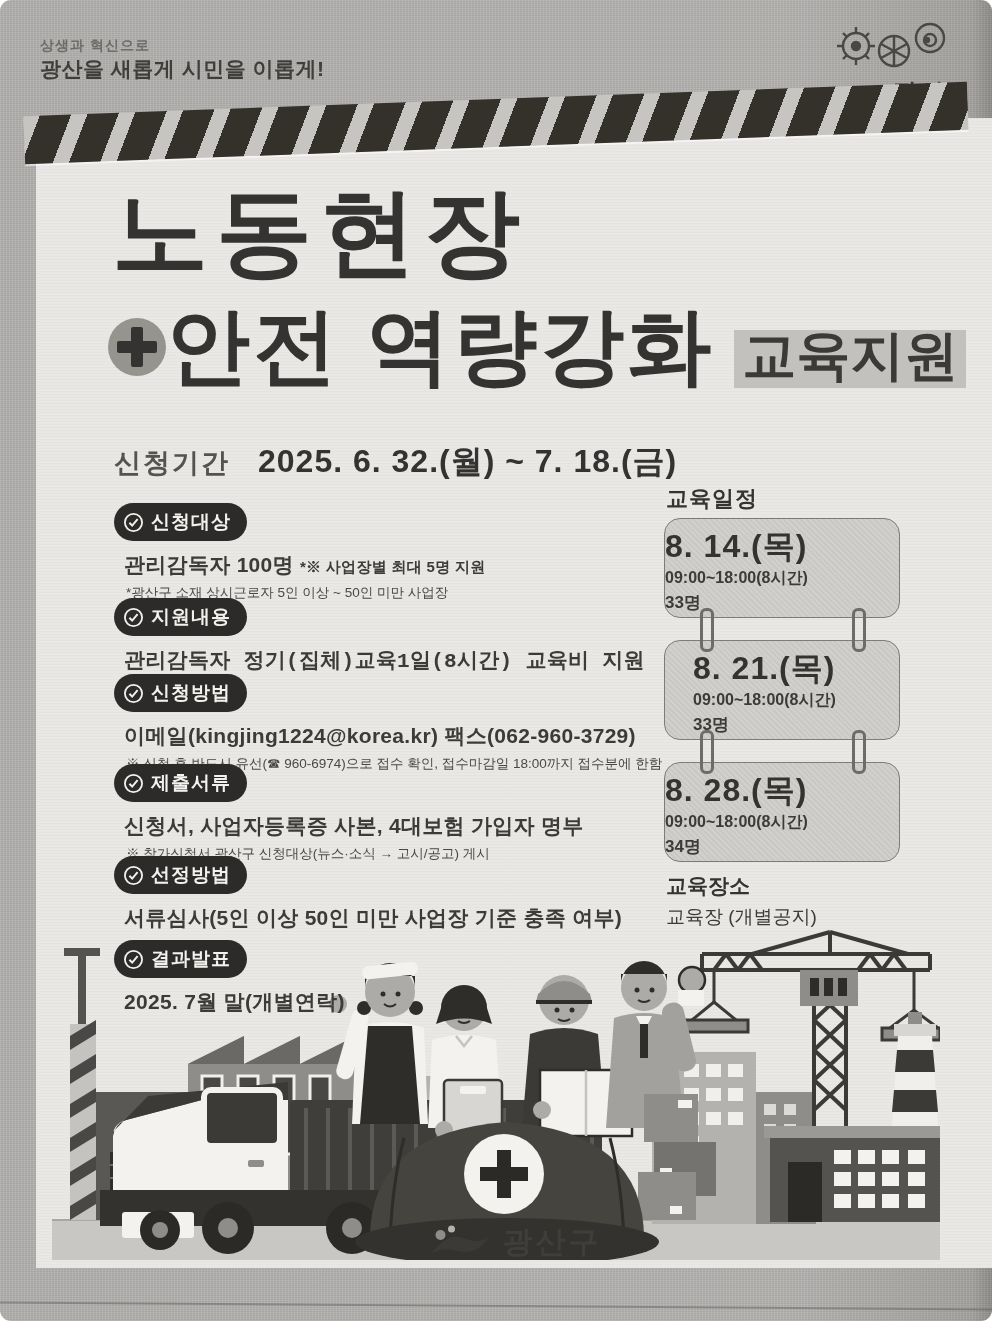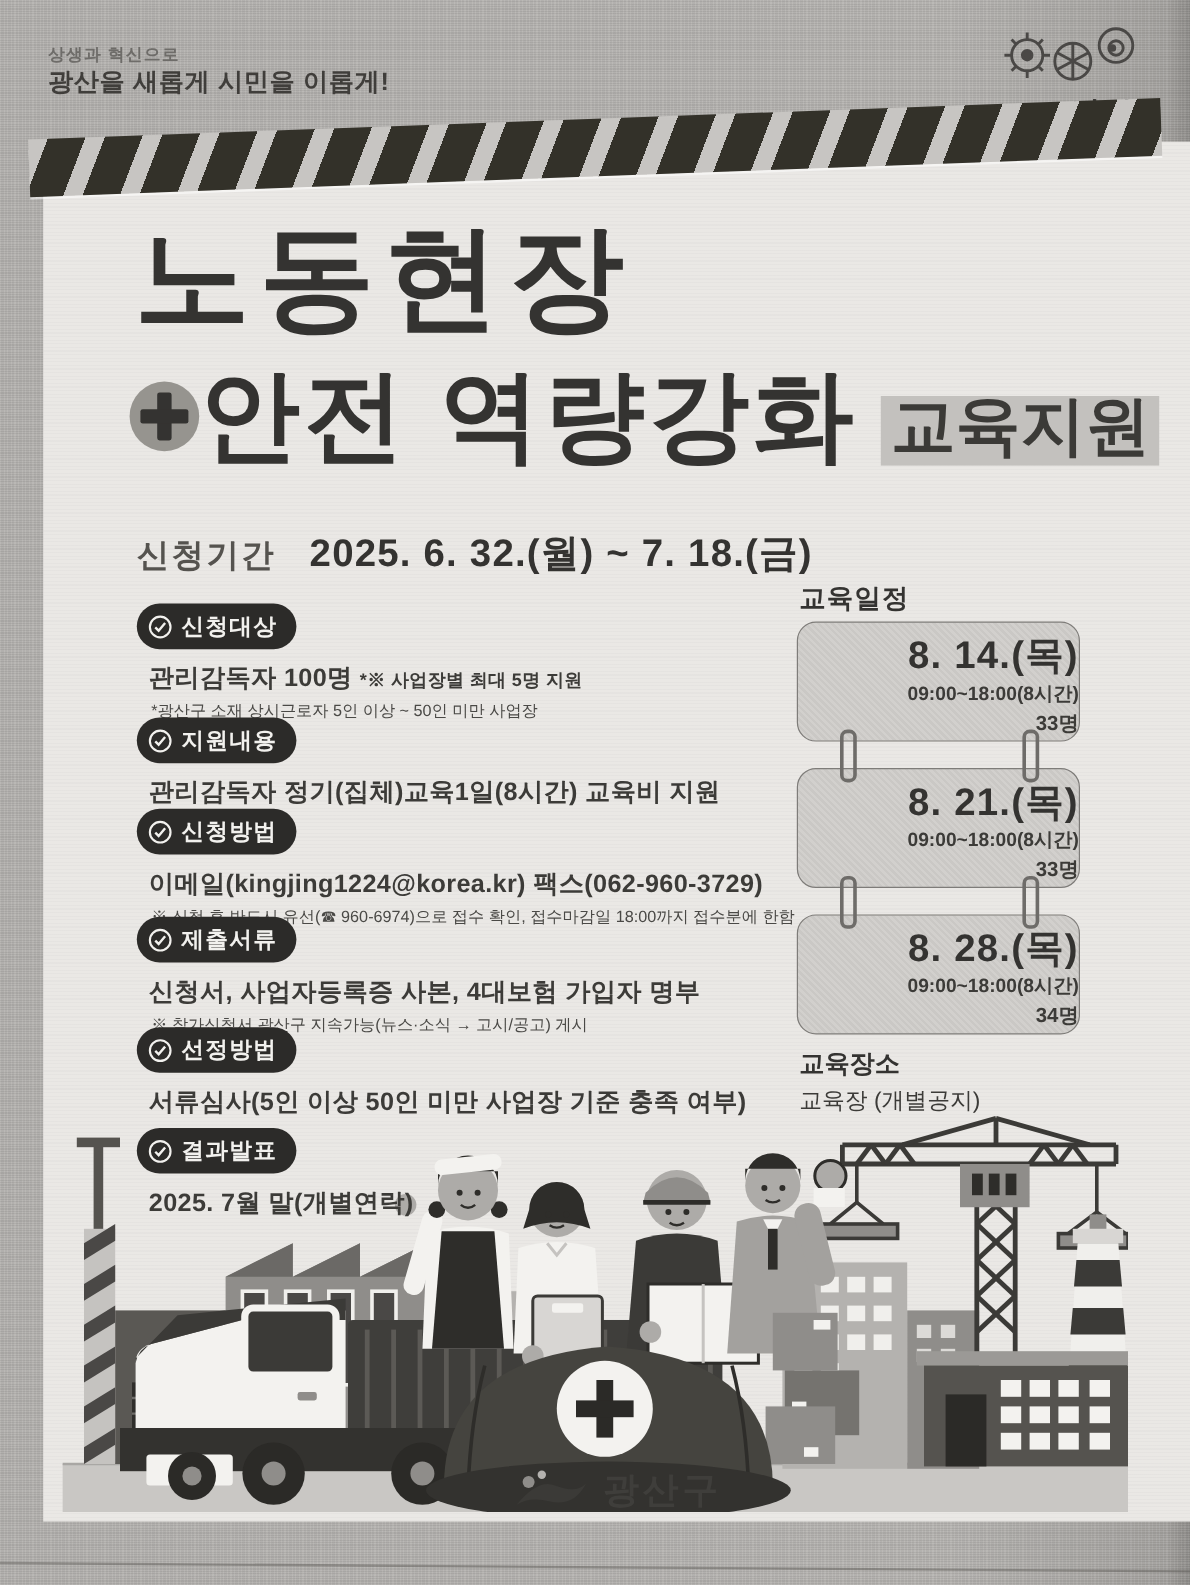--- a/index.html
+++ b/index.html
@@ -3,20 +3,21 @@
 <meta charset="utf-8">
 <style>
   html,body{margin:0;padding:0;}
   .page{
     position:relative;width:992px;height:1321px;overflow:hidden;
     font-family:"Liberation Sans",sans-serif;color:#343331;
     background:
       repeating-linear-gradient(0deg, rgba(255,255,255,.05) 0 1px, rgba(0,0,0,.04) 1px 2px),
       repeating-linear-gradient(90deg, rgba(255,255,255,.04) 0 1px, rgba(0,0,0,.03) 1px 3px),
       linear-gradient(90deg,#b3b1ae 0%,#b5b3b0 80%,#a5a3a0 98%,#8f8d8a 100%);
+    border-radius: 11px;
   }
   
   .slogan{position:absolute;left:40px;top:36px;line-height:1.35;}
   .slogan .l1{font-size:14px;font-weight:700;color:#6e6c69;letter-spacing:1px;}
   .slogan .l2{font-size:21px;font-weight:800;color:#403e3b;letter-spacing:.5px;}
   .brand{position:absolute;right:26px;top:18px;width:150px;text-align:center;}
   .brand .gtxt{margin-top:2px;white-space:nowrap;}
   .brand .gsmall{font-size:12px;font-weight:700;color:#55534f;vertical-align:4px;letter-spacing:1px;}
   .brand .glarge{font-size:25px;font-weight:900;color:#3b3a37;letter-spacing:2px;}
   
@@ -55,21 +56,21 @@
   }
   .badge svg{display:block;}
   .sec-body{margin:10px 0 0 10px;font-size:21px;font-weight:600;color:#3c3b38;letter-spacing:.3px;white-space:nowrap;}
   .sec-side{font-size:15px;font-weight:800;color:#3c3b38;margin-left:6px;text-align:center;}
   .sec-note{margin:5px 0 0 12px;font-size:13.5px;font-weight:500;color:#4a4946;white-space:nowrap;}
   
   .sched-head{position:absolute;left:630px;top:366px;font-size:22px;font-weight:800;color:#343331;letter-spacing:1px;z-index:2;}
   .card{
     position:absolute;left:628px;width:236px;height:100px;border-radius:16px;z-index:2;
     background:repeating-linear-gradient(45deg, rgba(0,0,0,.04) 0 2px, transparent 2px 4px),#d2d0cd;
-    border:1px solid #7e7c79;text-align:right;box-sizing:border-box;padding-top:10px;
+    border:1px solid #7e7c79;text-align:left;box-sizing:border-box;padding-top:10px;
   }
   .card .d{font-size:32px;font-weight:900;color:#343331;letter-spacing:1px;line-height:1.1;}
   .card .t{font-size:16px;font-weight:600;color:#3c3b38;margin-top:4px;}
   .card .c{font-size:17px;font-weight:700;color:#3c3b38;margin-top:2px;}
   .clink{position:absolute;width:8px;height:38px;border:3px solid #6e6c69;border-radius:6px;z-index:3;background:transparent;}
   .place-head{position:absolute;left:630px;top:754px;font-size:21px;font-weight:800;color:#343331;z-index:2;}
   .place-val{position:absolute;left:630px;top:786px;font-size:19px;font-weight:500;color:#3c3b38;z-index:2;white-space:nowrap;}
   
   .illus{position:absolute;left:16px;top:806px;width:888px;height:336px;z-index:1;}
   .footer-logo{position:absolute;left:50%;top:1104px;transform:translateX(-50%);display:flex;align-items:center;gap:10px;z-index:2;}
@@ -138,21 +139,21 @@
         <svg width="21" height="21" viewBox="0 0 21 21">
             <circle cx="10.5" cy="10.5" r="8.6" stroke="#f2f1ee" stroke-width="1.8" fill="none"></circle>
             <path d="M6.4 10.8l2.8 2.8 5.4-6.4" stroke="#f2f1ee" stroke-width="2" fill="none"></path>
           </svg>
         <span>신청대상</span>
       </span>
       <div class="sec-body"><span>관리감독자 100명</span><span class="sec-side">*※ 사업장별 최대 5명 지원</span></div>
       <div class="sec-note">*광산구 소재 상시근로자 5인 이상 ~ 50인 미만 사업장</div>
     </div>
 
-    <div class="section" style="top:480px;">
+    <div class="section" style="top:480px;font-family:Liberation Mono, monospace;">
       <span class="badge">
         <svg width="21" height="21" viewBox="0 0 21 21">
             <circle cx="10.5" cy="10.5" r="8.6" stroke="#f2f1ee" stroke-width="1.8" fill="none"></circle>
             <path d="M6.4 10.8l2.8 2.8 5.4-6.4" stroke="#f2f1ee" stroke-width="2" fill="none"></path>
           </svg>
         <span>지원내용</span>
       </span>
       <div class="sec-body">관리감독자 정기(집체)교육1일(8시간) 교육비 지원</div>
     </div>
 
@@ -170,21 +171,21 @@
 
     <div class="section" style="top:646px;">
       <span class="badge">
         <svg width="21" height="21" viewBox="0 0 21 21">
             <circle cx="10.5" cy="10.5" r="8.6" stroke="#f2f1ee" stroke-width="1.8" fill="none"></circle>
             <path d="M6.4 10.8l2.8 2.8 5.4-6.4" stroke="#f2f1ee" stroke-width="2" fill="none"></path>
           </svg>
         <span>제출서류</span>
       </span>
       <div class="sec-body">신청서, 사업자등록증 사본, 4대보험 가입자 명부</div>
-      <div class="sec-note">※ 참가신청서 광산구 지속가능(뉴스·소식 → 고시/공고) 게시</div>
+      <div class="sec-note">※ 참가신청서 광산구 신청대상(뉴스·소식 → 고시/공고) 게시</div>
     </div>
 
     <div class="section" style="top:738px;">
       <span class="badge">
         <svg width="21" height="21" viewBox="0 0 21 21">
             <circle cx="10.5" cy="10.5" r="8.6" stroke="#f2f1ee" stroke-width="1.8" fill="none"></circle>
             <path d="M6.4 10.8l2.8 2.8 5.4-6.4" stroke="#f2f1ee" stroke-width="2" fill="none"></path>
           </svg>
         <span>선정방법</span>
       </span>

